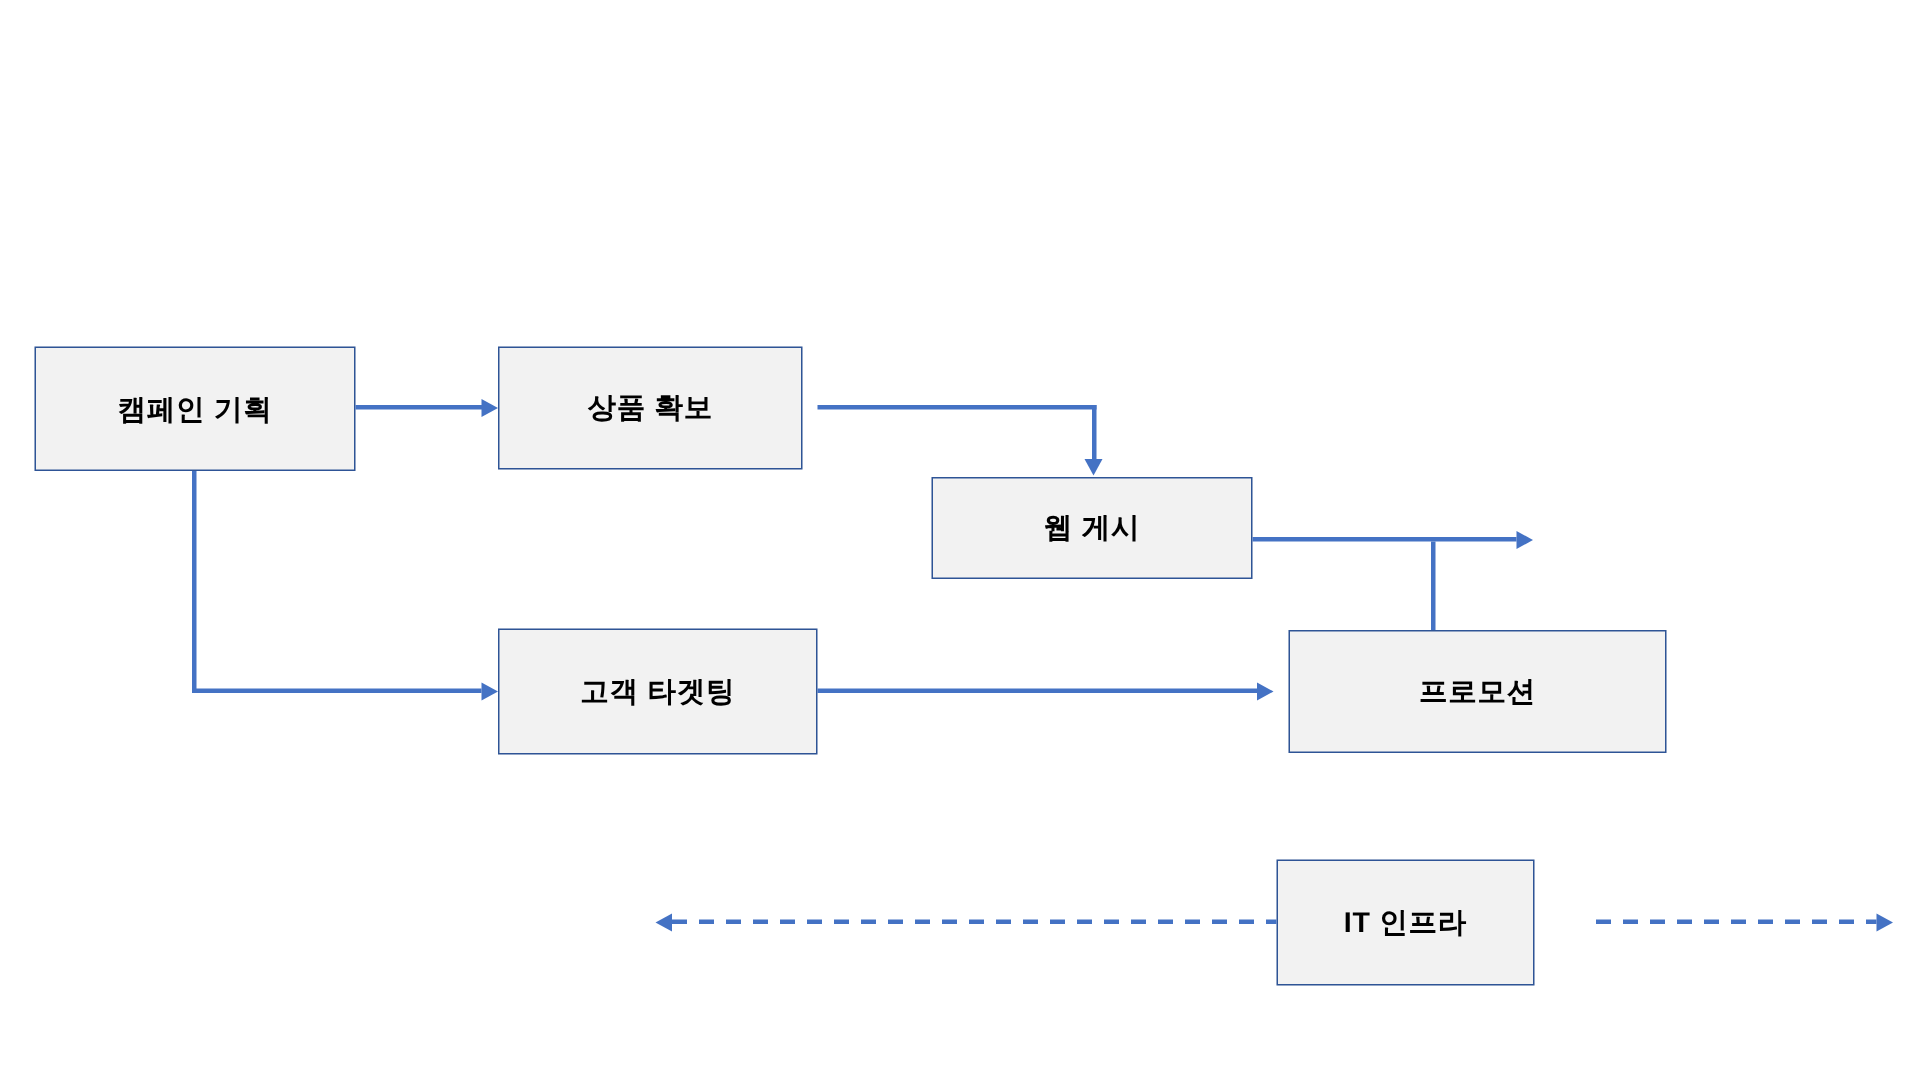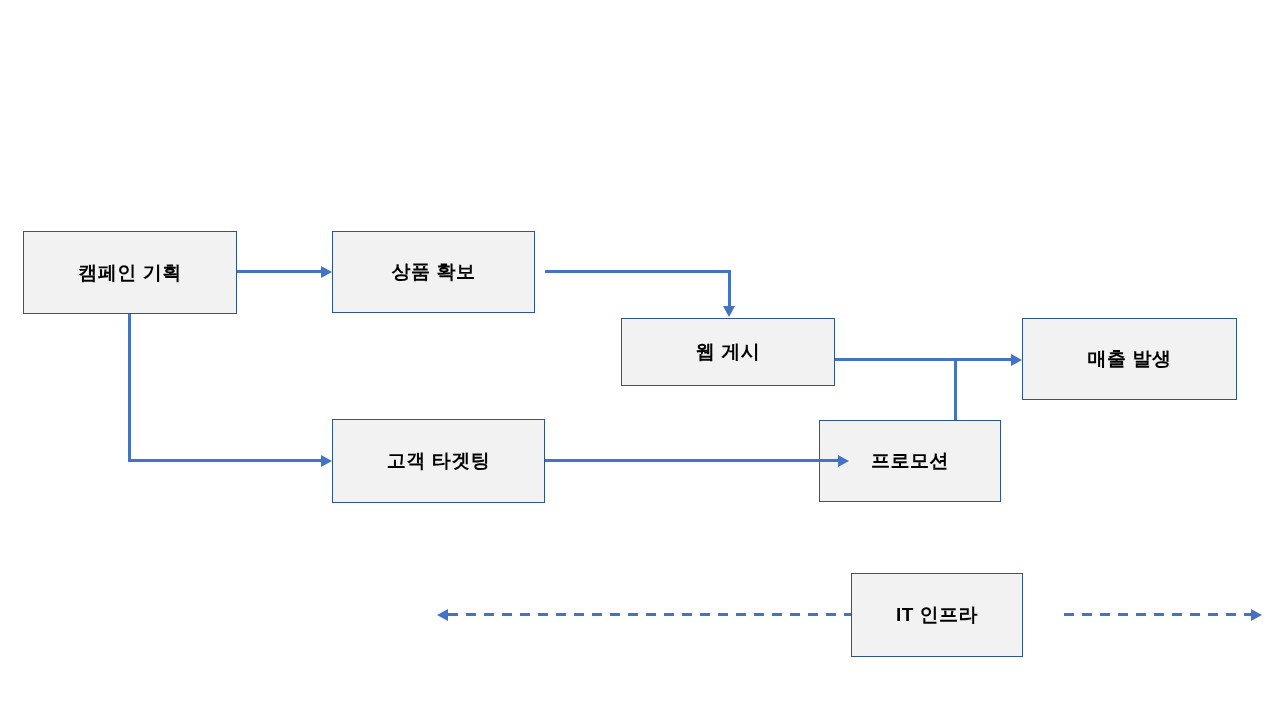--- a/index.html
+++ b/index.html
@@ -61,29 +61,26 @@
   </div>
 
   <div class="node" style="left:332px;top:231px;width:203px;height:82px">
     <span>상품 확보</span>
   </div>
 
   <div class="node" style="left:621px;top:318px;width:214px;height:68px">
     <span>웹 게시</span>
   </div>
 
-  <div class="node" style="left:1022px;top:318px;width:215px;height:82px">
-    <span>매출 발생</span>
-  </div>
 
   <div class="node" style="left:332px;top:419px;width:213px;height:84px">
     <span>고객 타겟팅</span>
   </div>
 
-  <div class="node" style="left:819px;top:420px;width:182px;height:82px">
+  <div class="node" style="left:859px;top:420px;width:252px;height:82px">
     <span>프로모션</span>
   </div>
 
   <div class="node" style="left:851px;top:573px;width:172px;height:84px">
     <span>IT 인프라</span>
   </div>
 
   <div class="h-line" style="left:237px;top:270px;width:86px"></div>
   <div class="arrow-right" style="left:321px;top:266px"></div>
 

